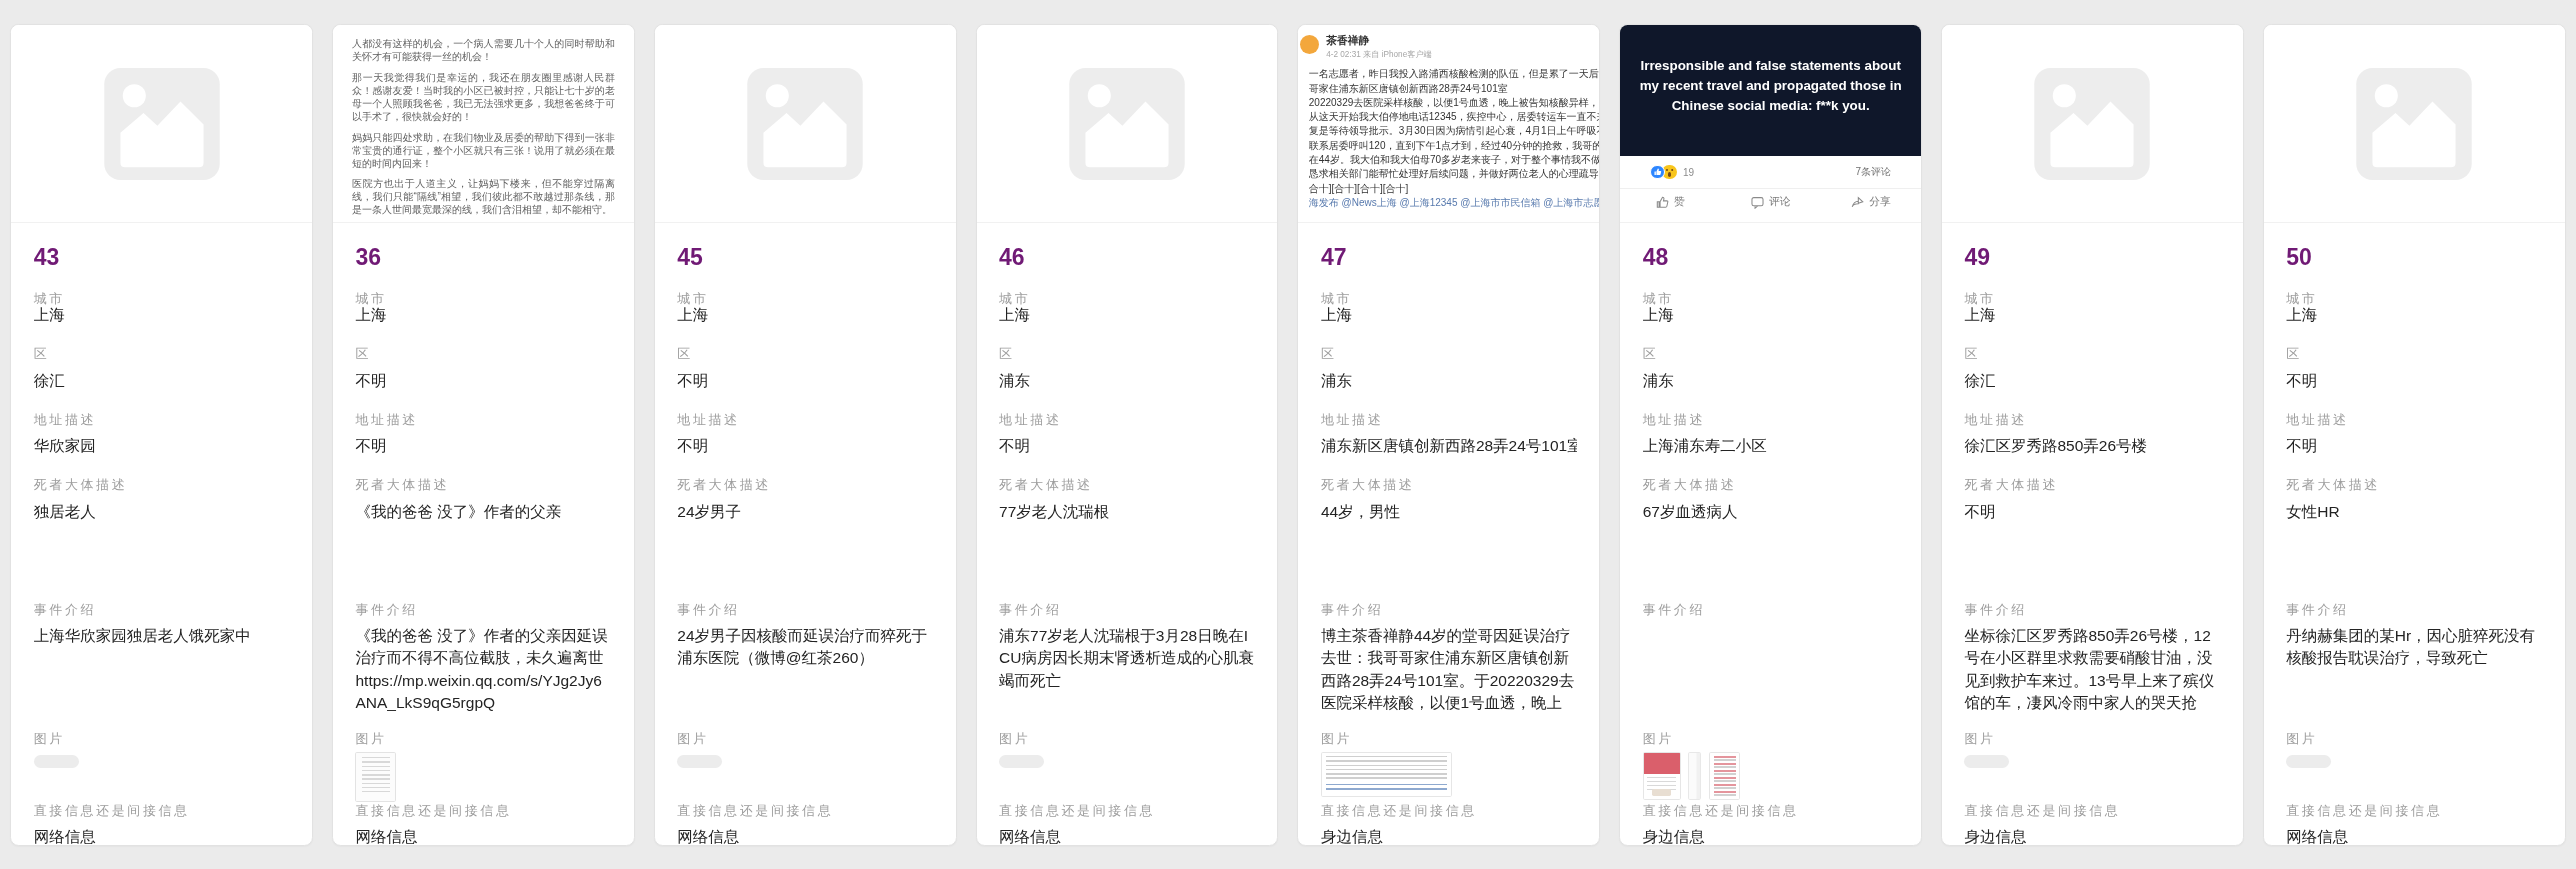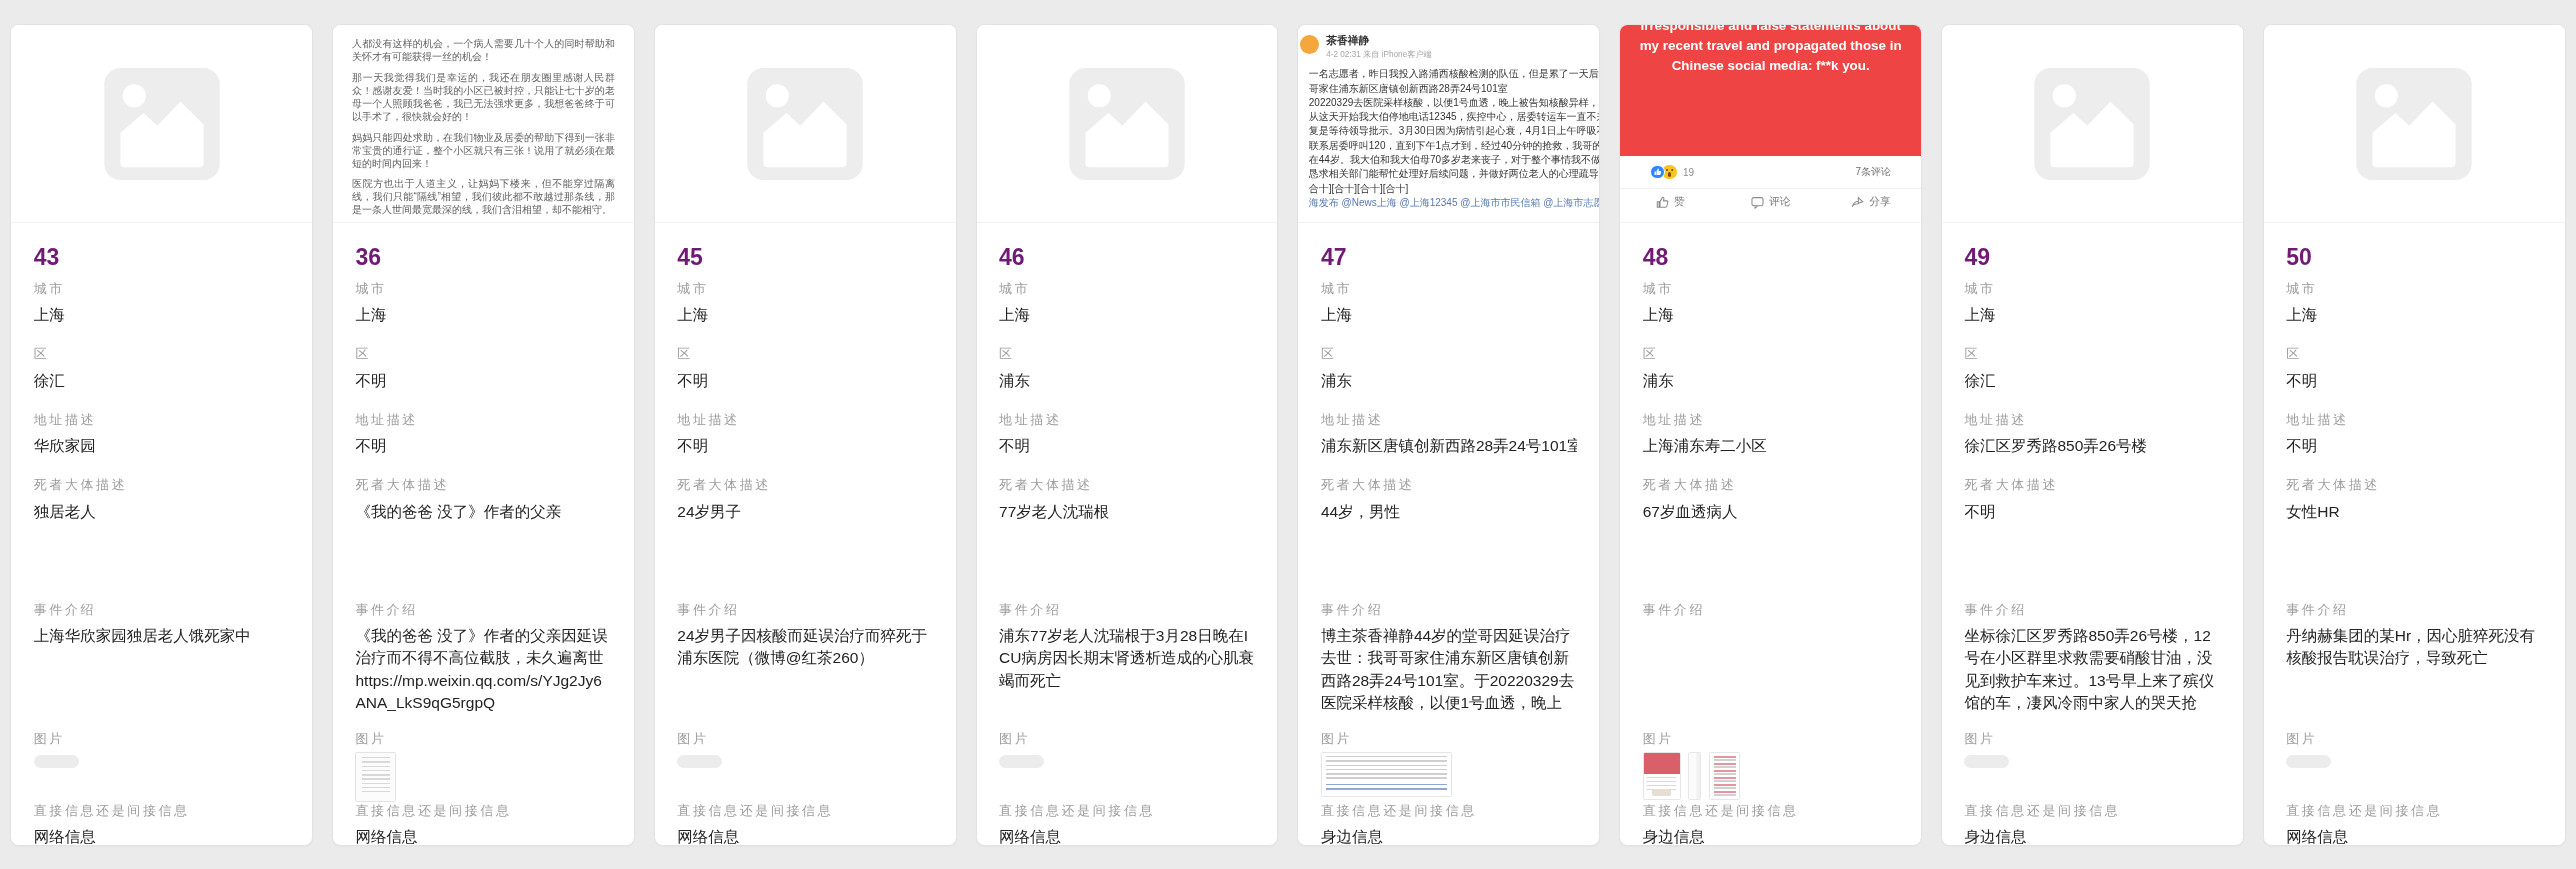--- a/index.html
+++ b/index.html
@@ -28,21 +28,21 @@
   .top-weibo { padding:8.6px 0 0 10.3px; }
   .wb-head { display:flex; align-items:flex-start; }
   .wb-avatar { width:19px; height:19px; border-radius:50%; background:#f3a73c; margin:1.7px 7px 0 -8.6px; flex:none; }
   .wb-name { font-size:10.8px; font-weight:bold; color:#333; }
   .wb-meta { font-size:8.2px; color:#a6a6a6; margin-top:1.7px; }
   .wb-body { margin-top:7px; }
   .wb-line { font-size:10px; line-height:14.3px; color:#333; white-space:nowrap; overflow:hidden; }
   .wb-mentions { font-size:10px; line-height:14.3px; color:#5779ad; white-space:nowrap; overflow:hidden; }
 
   
-  .fb-red { height:131px; background:#ef4444; display:flex; align-items:flex-start; justify-content:center; padding:0 17px; overflow:hidden; }
+  .fb-red { height:131px; background:#0f172a; display:flex; align-items:center; justify-content:center; padding:0 17px; overflow:hidden; }
   .fb-red p { color:#fff; font-weight:bold; font-size:13.4px; line-height:20px; text-align:center; margin-top:-8.6px; }
   .fb-stats { height:33px; display:flex; align-items:center; justify-content:space-between; padding:0 30px; border-bottom:0.9px solid #efefef; }
   .fb-reacts { display:flex; align-items:center; }
   .emoji { width:14.7px; height:14.7px; display:inline-flex; align-items:center; justify-content:center; border-radius:50%; }
   .emoji.like { background:#2d86ff; margin-right:-2.6px; z-index:2; border:1.3px solid #fff; }
   .emoji.wow  { background:#f8c51c; position:relative; z-index:1; }
   .emoji.wow::before { content:''; position:absolute; width:2.2px; height:2.6px; left:3.4px; top:3.9px;
                        background:#7a4b12; border-radius:50%; box-shadow:5.2px 0 0 #7a4b12; }
   .emoji.wow::after  { content:''; position:absolute; width:3.9px; height:4.7px; left:5.2px; top:7.8px;
                        background:#7a4b12; border-radius:50%; }
@@ -52,21 +52,21 @@
   .fb-act { flex:1; display:flex; align-items:center; justify-content:center; gap:5.2px;
             font-size:10.8px; color:#7a7a7a; }
   .fb-act svg { display:block; }
 
   
   .card-fields { position:relative; height:624px; }
   .f { position:absolute; left:22.4px; right:22.4px; }
   .num { top:21px; font-size:23px; font-weight:bold; color:#701a75; }
   .l { font-size:13px; color:#9d9d9d; letter-spacing:2.6px; }
   .v { font-size:15.5px; color:#232323; line-height:22.4px; }
-  .l-city {top:57px;} .v-city {top:81px;}
+  .l-city {top:67px;} .v-city {top:81px;}
   .l-district {top:122px;} .v-district {top:147px;}
   .l-addr {top:188px;} .v-addr {top:212px; white-space:nowrap; overflow:hidden;}
   .l-dec {top:253px;} .v-dec {top:278px; max-height:69px; overflow:hidden;}
   .l-event {top:378px;} .v-event {top:402px; max-height:91px; overflow:hidden; word-break:break-all;}
   .l-img {top:507px;}
   .thumb-zone {top:529px; height:52px;}
   .l-direct {top:579px;} .v-direct {top:603px;}
 
   
   .thumb-pill, .thumb-doc, .thumb-shot, .thumb-trio { display:none; }

